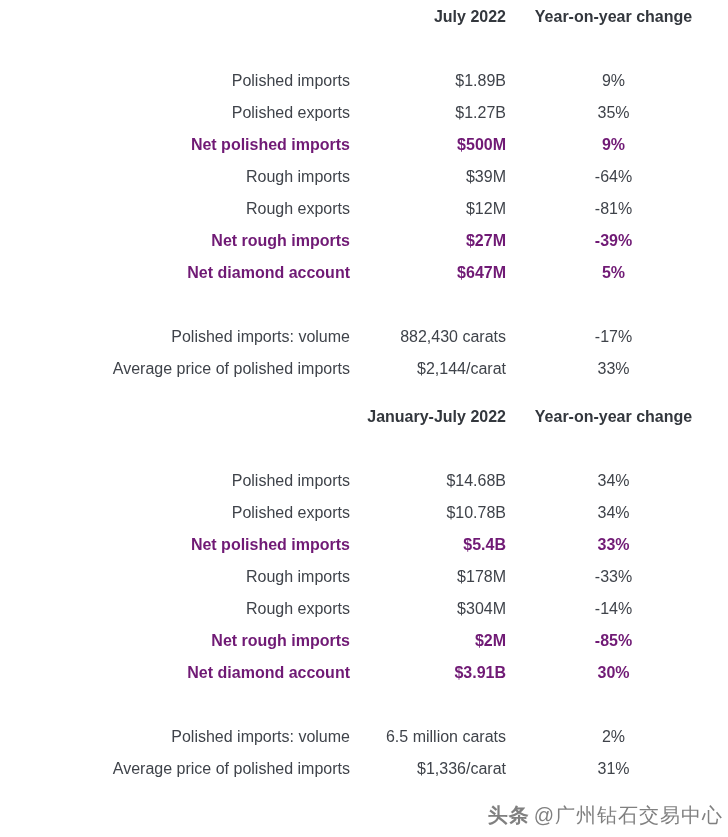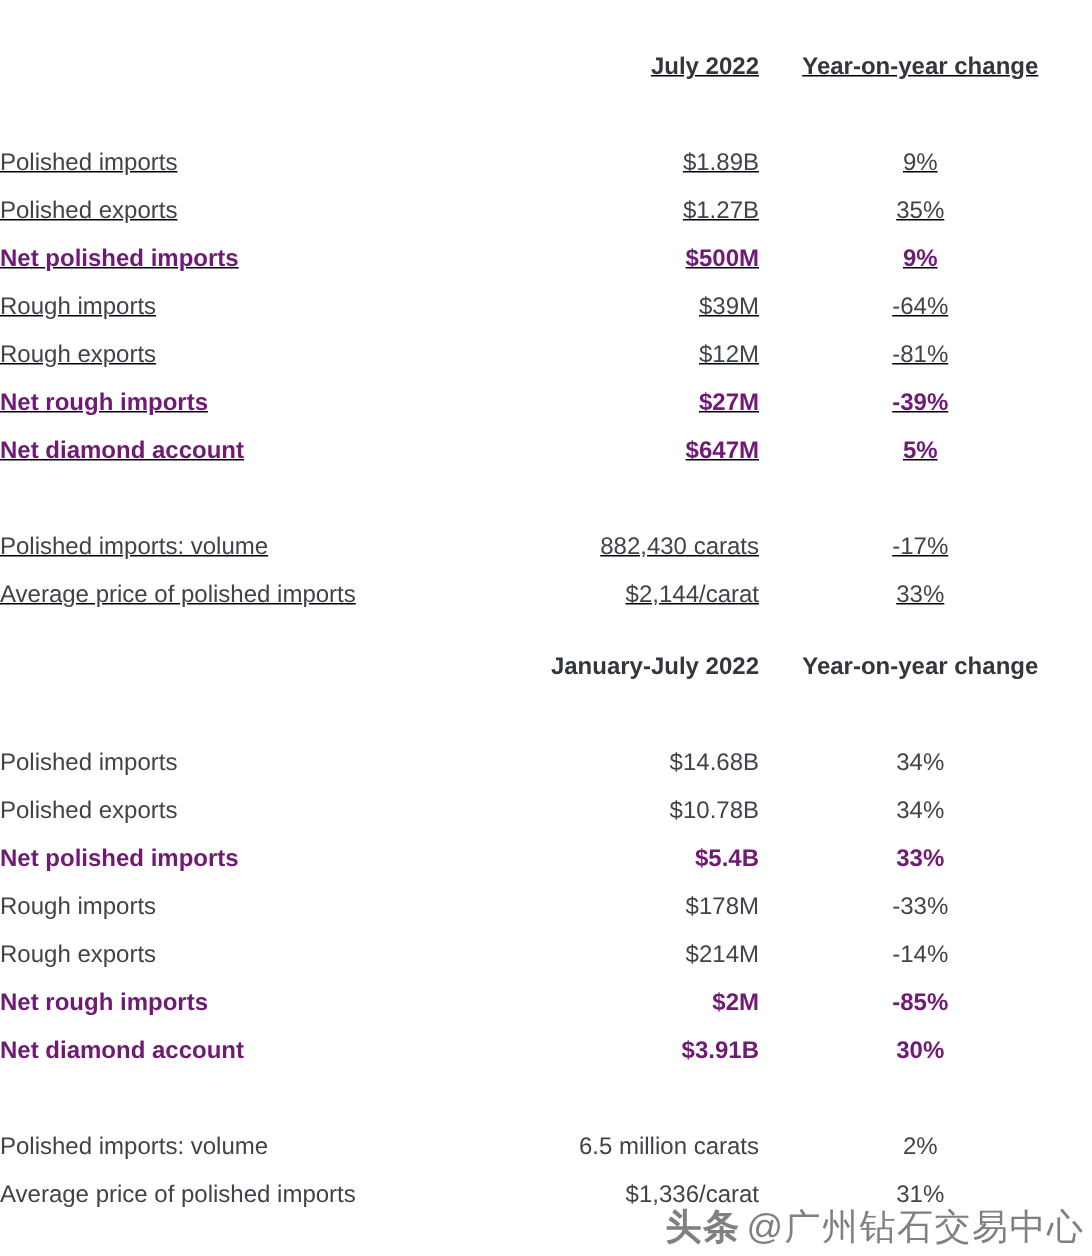--- a/index.html
+++ b/index.html
@@ -10,45 +10,45 @@
     background: #ffffff;
     font-family: "Liberation Sans", sans-serif;
     position: relative;
     overflow: hidden;
   }
   table.trade-table {
     border-collapse: collapse;
     table-layout: fixed;
     width: 728px;
   }
-  table.trade-table.first  { margin-top: 29px; text-decoration: underline; }
+  table.trade-table.first  { margin-top: 1px; }
   table.trade-table.second { margin-top: 16px; }
   tr { height: 32px; }
   th, td {
     font-size: 16px;
     color: #3f434a;
     font-weight: 400;
     white-space: nowrap;
     vertical-align: middle;
     overflow: hidden;
   }
   th {
     font-weight: 700;
     color: #33373d;
   }
-  th:nth-child(1), td:nth-child(1) { width: 350px; text-align: left;  }
+  th:nth-child(1), td:nth-child(1) { width: 350px; text-align: right;  }
   th:nth-child(2), td:nth-child(2) { width: 156px; text-align: right; }
   th:nth-child(3), td:nth-child(3) { width: 222px; text-align: center; padding-right: 7px; }
   tr.bold td { font-weight: 700; color: #701a75; }
   tr.spacer-row { height: 32px; }
   .watermark {
     position: absolute;
     top: 802px;
     right: 5px;
-    font-size: 24px;
+    font-size: 20px;
     letter-spacing: 1px;
     color: rgba(110, 110, 110, 0.88);
     text-shadow:
       1px 1px 0 rgba(255,255,255,0.95),
      -1px -1px 0 rgba(255,255,255,0.95),
       1px -1px 0 rgba(255,255,255,0.95),
      -1px  1px 0 rgba(255,255,255,0.95);
     white-space: nowrap;
     pointer-events: none;
   }
@@ -149,21 +149,21 @@
           <td>$5.4B</td>
           <td>33%</td>
         </tr>
         <tr class="data-row">
           <td>Rough imports</td>
           <td>$178M</td>
           <td>-33%</td>
         </tr>
         <tr class="data-row">
           <td>Rough exports</td>
-          <td>$214M</td>
+          <td>$304M</td>
           <td>-14%</td>
         </tr>
         <tr class="data-row bold">
           <td>Net rough imports</td>
           <td>$2M</td>
           <td>-85%</td>
         </tr>
         <tr class="data-row bold">
           <td>Net diamond account</td>
           <td>$3.91B</td>

